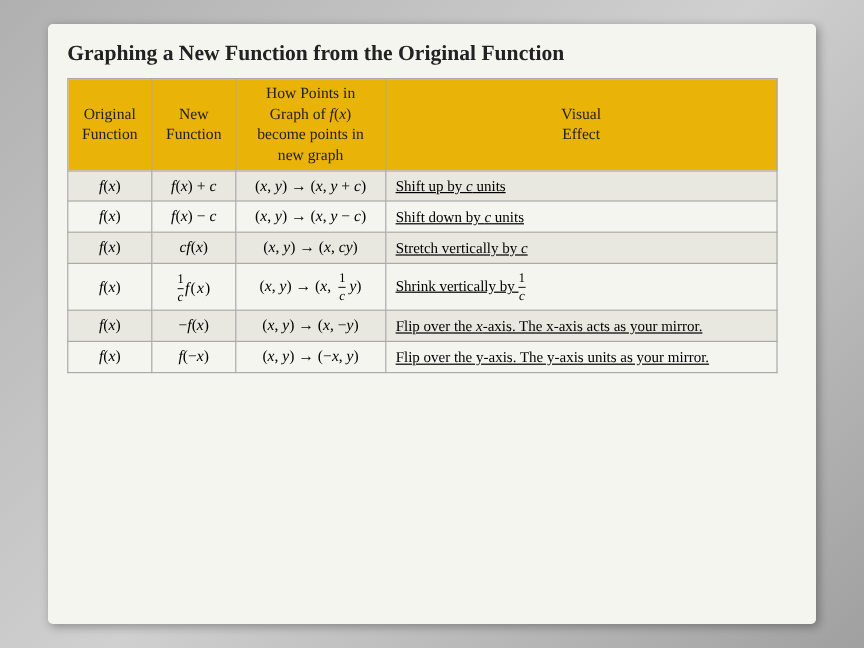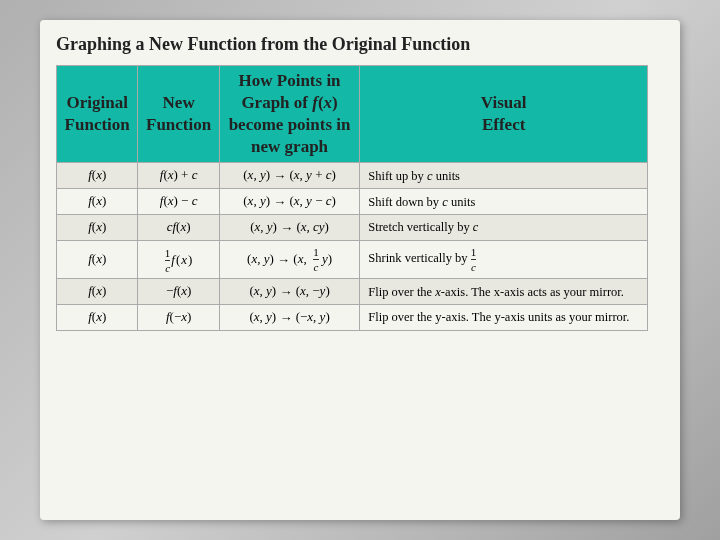--- a/index.html
+++ b/index.html
@@ -42,35 +42,36 @@
       font-size: 13px;
     }
     th, td {
       border: 1px solid #aaa;
       text-align: center;
       padding: 4px 6px;
       vertical-align: middle;
       line-height: 1.3;
     }
     .header-row th {
-      background: #14b8a6;
+      background: #eab308;
       color: #222;
-      font-weight: bold;
-      font-size: 17px;
+      font-weight: normal;
+      font-size: 13px;
     }
     .alt-row td {
       background: #e8e8e0;
     }
     .white-row td {
       background: #f5f5f0;
     }
     .col-visual {
       text-align: left;
       padding-left: 8px;
       font-size: 12.5px;
+      text-decoration: underline;
     }
     .fraction {
       display: inline-flex;
       flex-direction: column;
       align-items: center;
       vertical-align: middle;
       line-height: 1.1;
       font-size: 11px;
     }
     .fraction .num {

